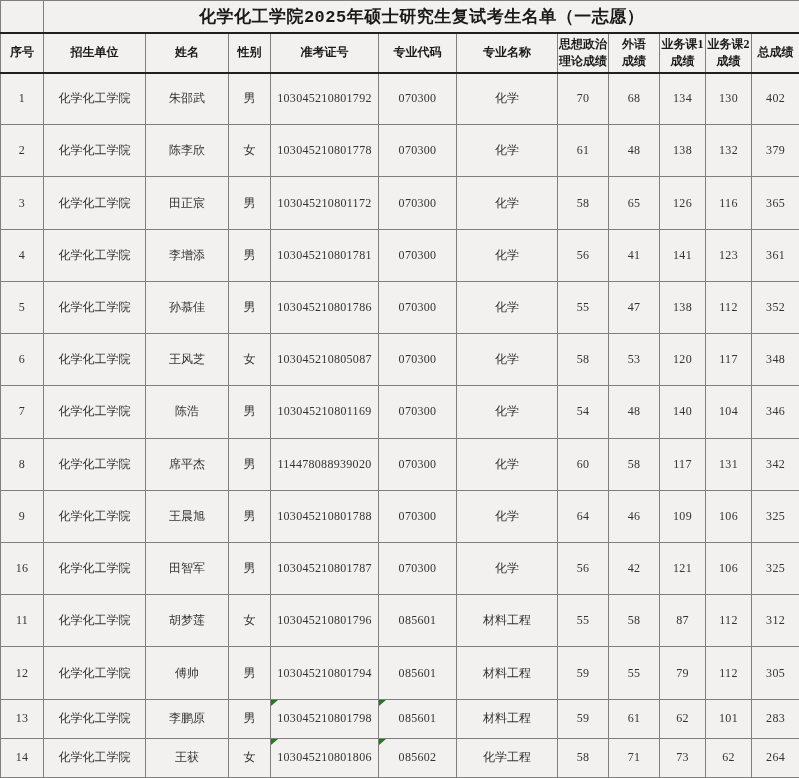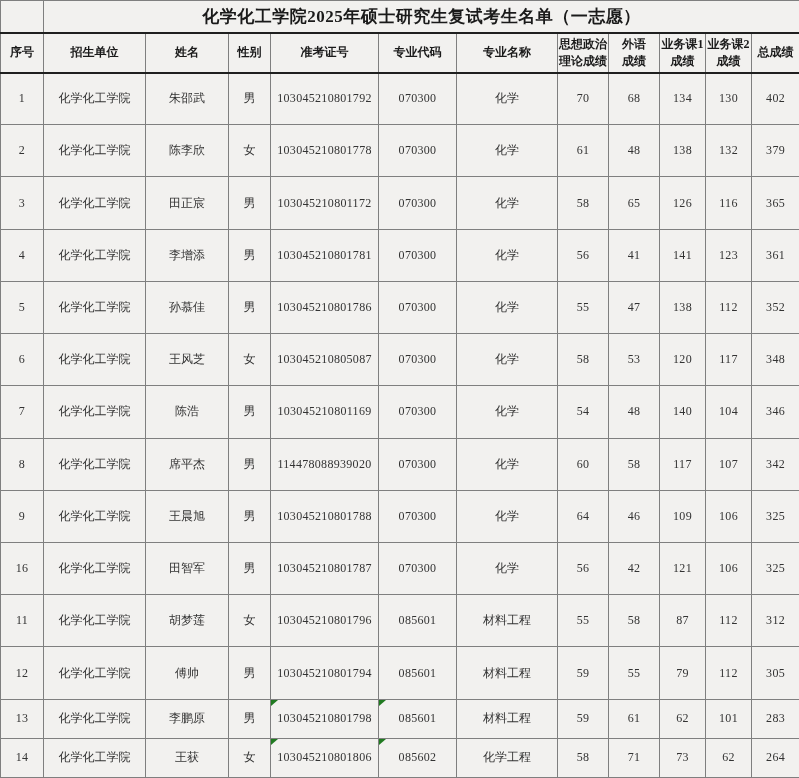--- a/index.html
+++ b/index.html
@@ -26,21 +26,21 @@
   col.c4{width:108px} col.c5{width:78px}  col.c6{width:101px} col.c7{width:51px}
   col.c8{width:51px}  col.c9{width:46px}  col.c10{width:46px} col.c11{width:48px}
   td,th{
     border:1px solid var(--grid);
     text-align:center;vertical-align:middle;
     font-size:12px;font-weight:normal;
     padding:1px;
     overflow:hidden;
   }
   tr.title-row{height:32px;}
-  tr.title-row td{border-bottom:2px solid var(--heavy);}
+  tr.title-row td{border-bottom:2px solid var(--heavy);font-family:Liberation Mono, monospace;}
   td.title-cell{
     font-size:17px;font-weight:bold;color:var(--head-text);
     letter-spacing:0.5px;
   }
   tr.header-row{height:40px;}
   tr.header-row th{
     font-weight:bold;color:var(--head-text);
     white-space:pre-line;line-height:1.35;
     border-bottom:2px solid var(--heavy);
   }
@@ -201,21 +201,21 @@
     <td><span class="num">8</span></td>
     <td><span>化学化工学院</span></td>
     <td><span>席平杰</span></td>
     <td><span>男</span></td>
     <td><span class="num">114478088939020</span></td>
     <td><span class="num">070300</span></td>
     <td><span>化学</span></td>
     <td><span class="num">60</span></td>
     <td><span class="num">58</span></td>
     <td><span class="num">117</span></td>
-    <td><span class="num">107</span></td>
+    <td><span class="num">131</span></td>
     <td><span class="num">342</span></td>
   </tr>
       <tr>
     <td><span class="num">9</span></td>
     <td><span>化学化工学院</span></td>
     <td><span>王晨旭</span></td>
     <td><span>男</span></td>
     <td><span class="num">103045210801788</span></td>
     <td><span class="num">070300</span></td>
     <td><span>化学</span></td>

